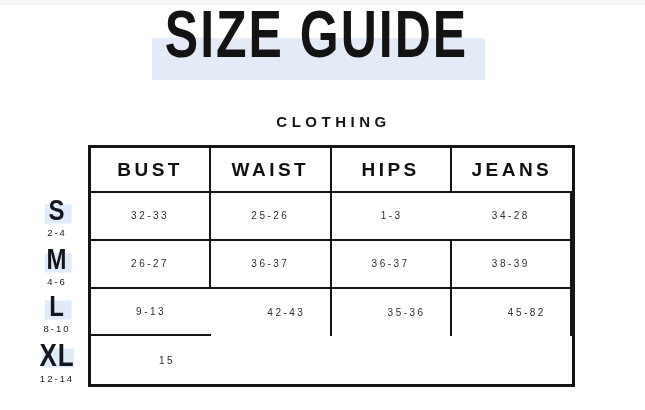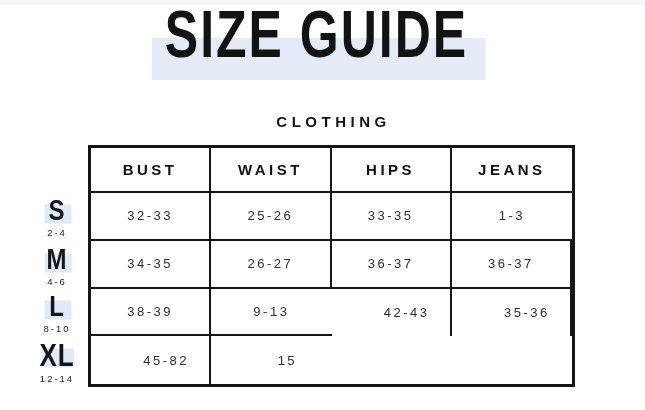--- a/index.html
+++ b/index.html
@@ -59,25 +59,25 @@
   }
   .cell {
     display: flex; align-items: center; justify-content: center;
     border-right: 2px solid #161616;
     border-bottom: 2px solid #161616;
     box-sizing: border-box;
   }
   .cell.last-col { border-right: none; }
   .cell.last-row { border-bottom: none; padding-left: 32px; }
   .cell.header {
-    font-size: 15px; font-weight: 700;
+    font-size: 19px; font-weight: 700;
     letter-spacing: 3.5px; color: #101010;
   }
   .cell.value {
-    font-size: 13px; font-weight: 400;
+    font-size: 10px; font-weight: 400;
     letter-spacing: 2.5px; color: #2e2e2e;
   }
 
   
   .size-label-group {
     position: absolute; left: 26px; width: 62px;
     text-align: center;
   }
   .size-letter {
     position: relative;
@@ -151,24 +151,23 @@
 
   <div class="size-table">
 
     <div class="cell header">BUST</div>
     <div class="cell header">WAIST</div>
     <div class="cell header">HIPS</div>
     <div class="cell header last-col">JEANS</div>
 
     <div class="cell value">32-33</div>
     <div class="cell value">25-26</div>
-    <div class="cell value">33-35</div>
     <div class="cell value last-col">1-3</div>
 
-    <div class="cell value">34-35</div>
+    <div class="cell value">34-28</div>
     <div class="cell value">26-27</div>
     <div class="cell value">36-37</div>
 
     <div class="cell value">36-37</div>
     <div class="cell value">38-39</div>
     <div class="cell value last-col">9-13</div>
 
     <div class="cell value last-row">42-43</div>
     <div class="cell value last-row">35-36</div>
     <div class="cell value last-row">45-82</div>

